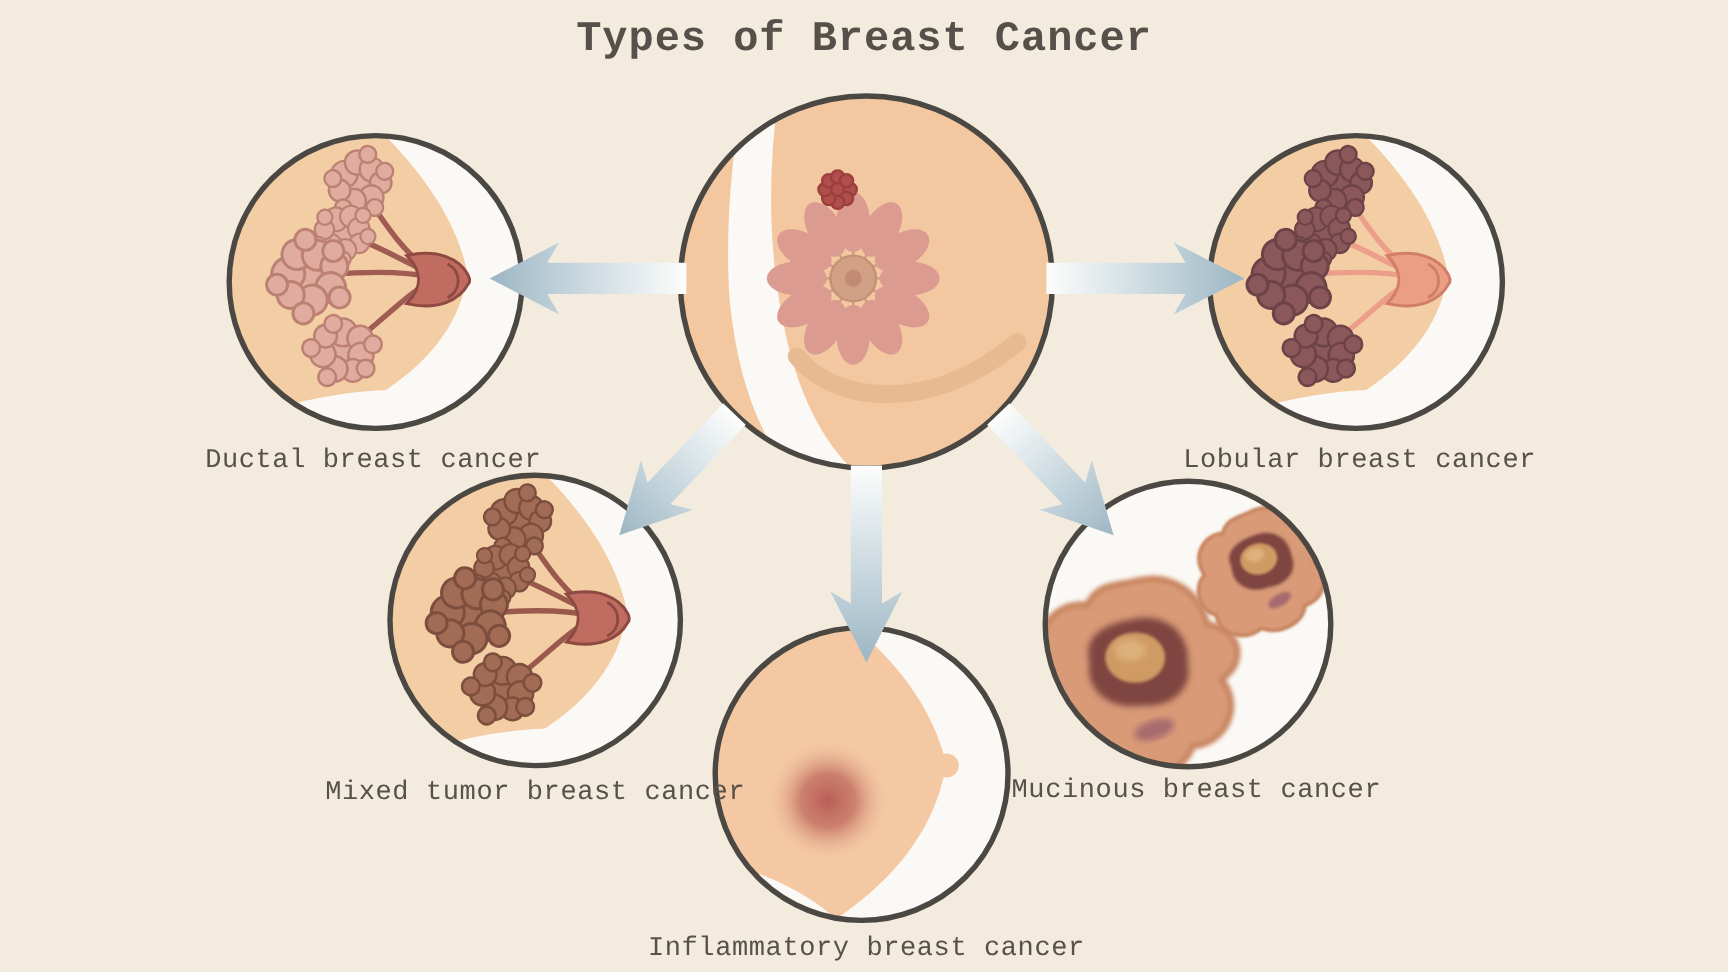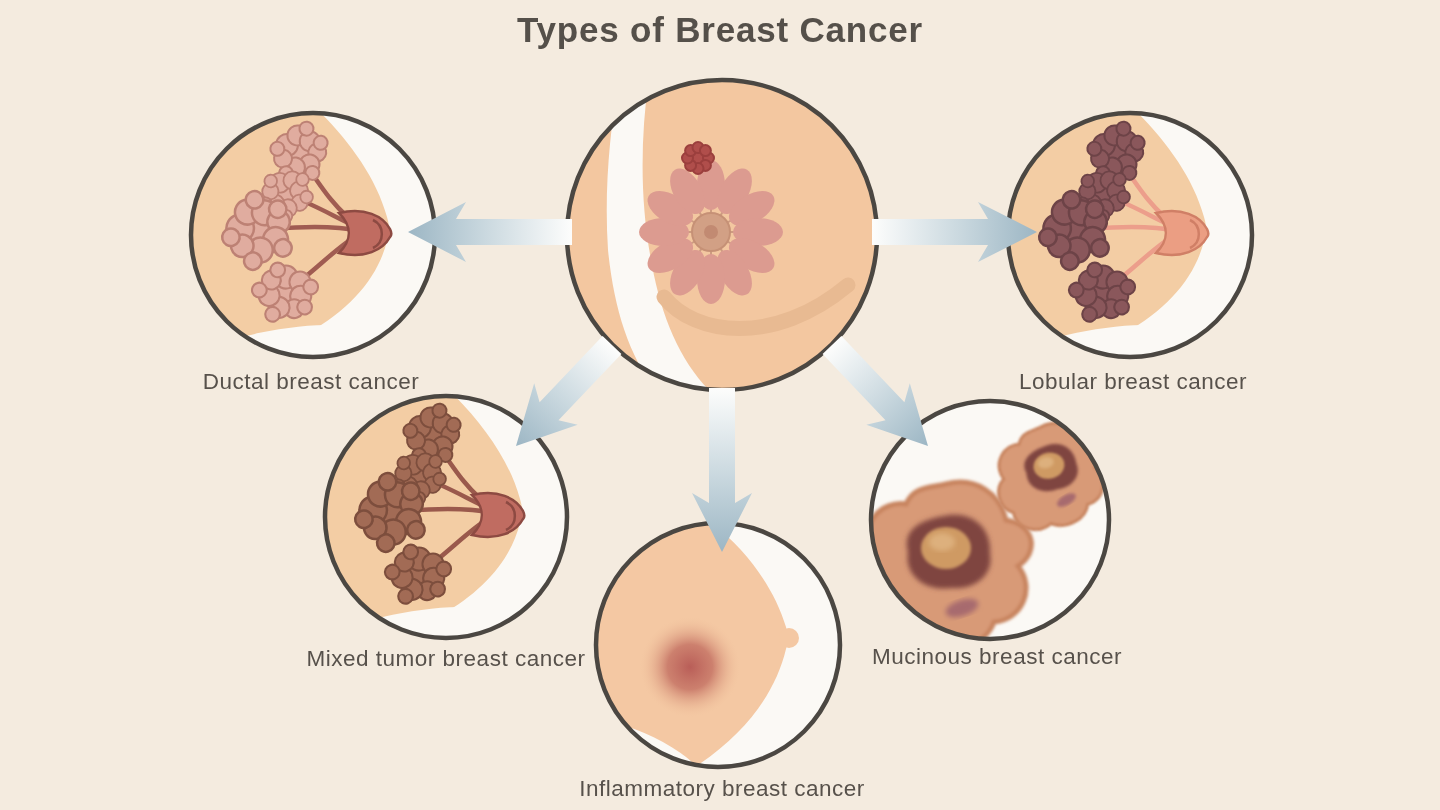--- a/index.html
+++ b/index.html
@@ -1,16 +1,16 @@
 <!DOCTYPE html>
 <html><head>
 <meta charset="utf-8">
 <style>
   html,body{margin:0;padding:0;background:#f4ebdf;width:1440px;height:810px;overflow:hidden;}
-  .stage{position:relative;width:1440px;height:810px;font-family:Liberation Sans, sans-serif;}
+  .stage{position:relative;width:1440px;height:810px;font-family:Liberation Mono, monospace;}
   svg{display:block;}
   .ring{fill:none;stroke:#4b4742;stroke-width:4.5px;}
   .type-label{font-size:22.5px;fill:#57514b;letter-spacing:.5px;text-anchor:middle;font-weight:400;}
   .main-title{font-size:35px;font-weight:700;fill:#55504a;letter-spacing:.8px;text-anchor:middle;}
 </style>
 </head>
 <body>
 
 <div class="stage">
 <svg viewBox="0 0 1440 810" width="1440" height="810">

